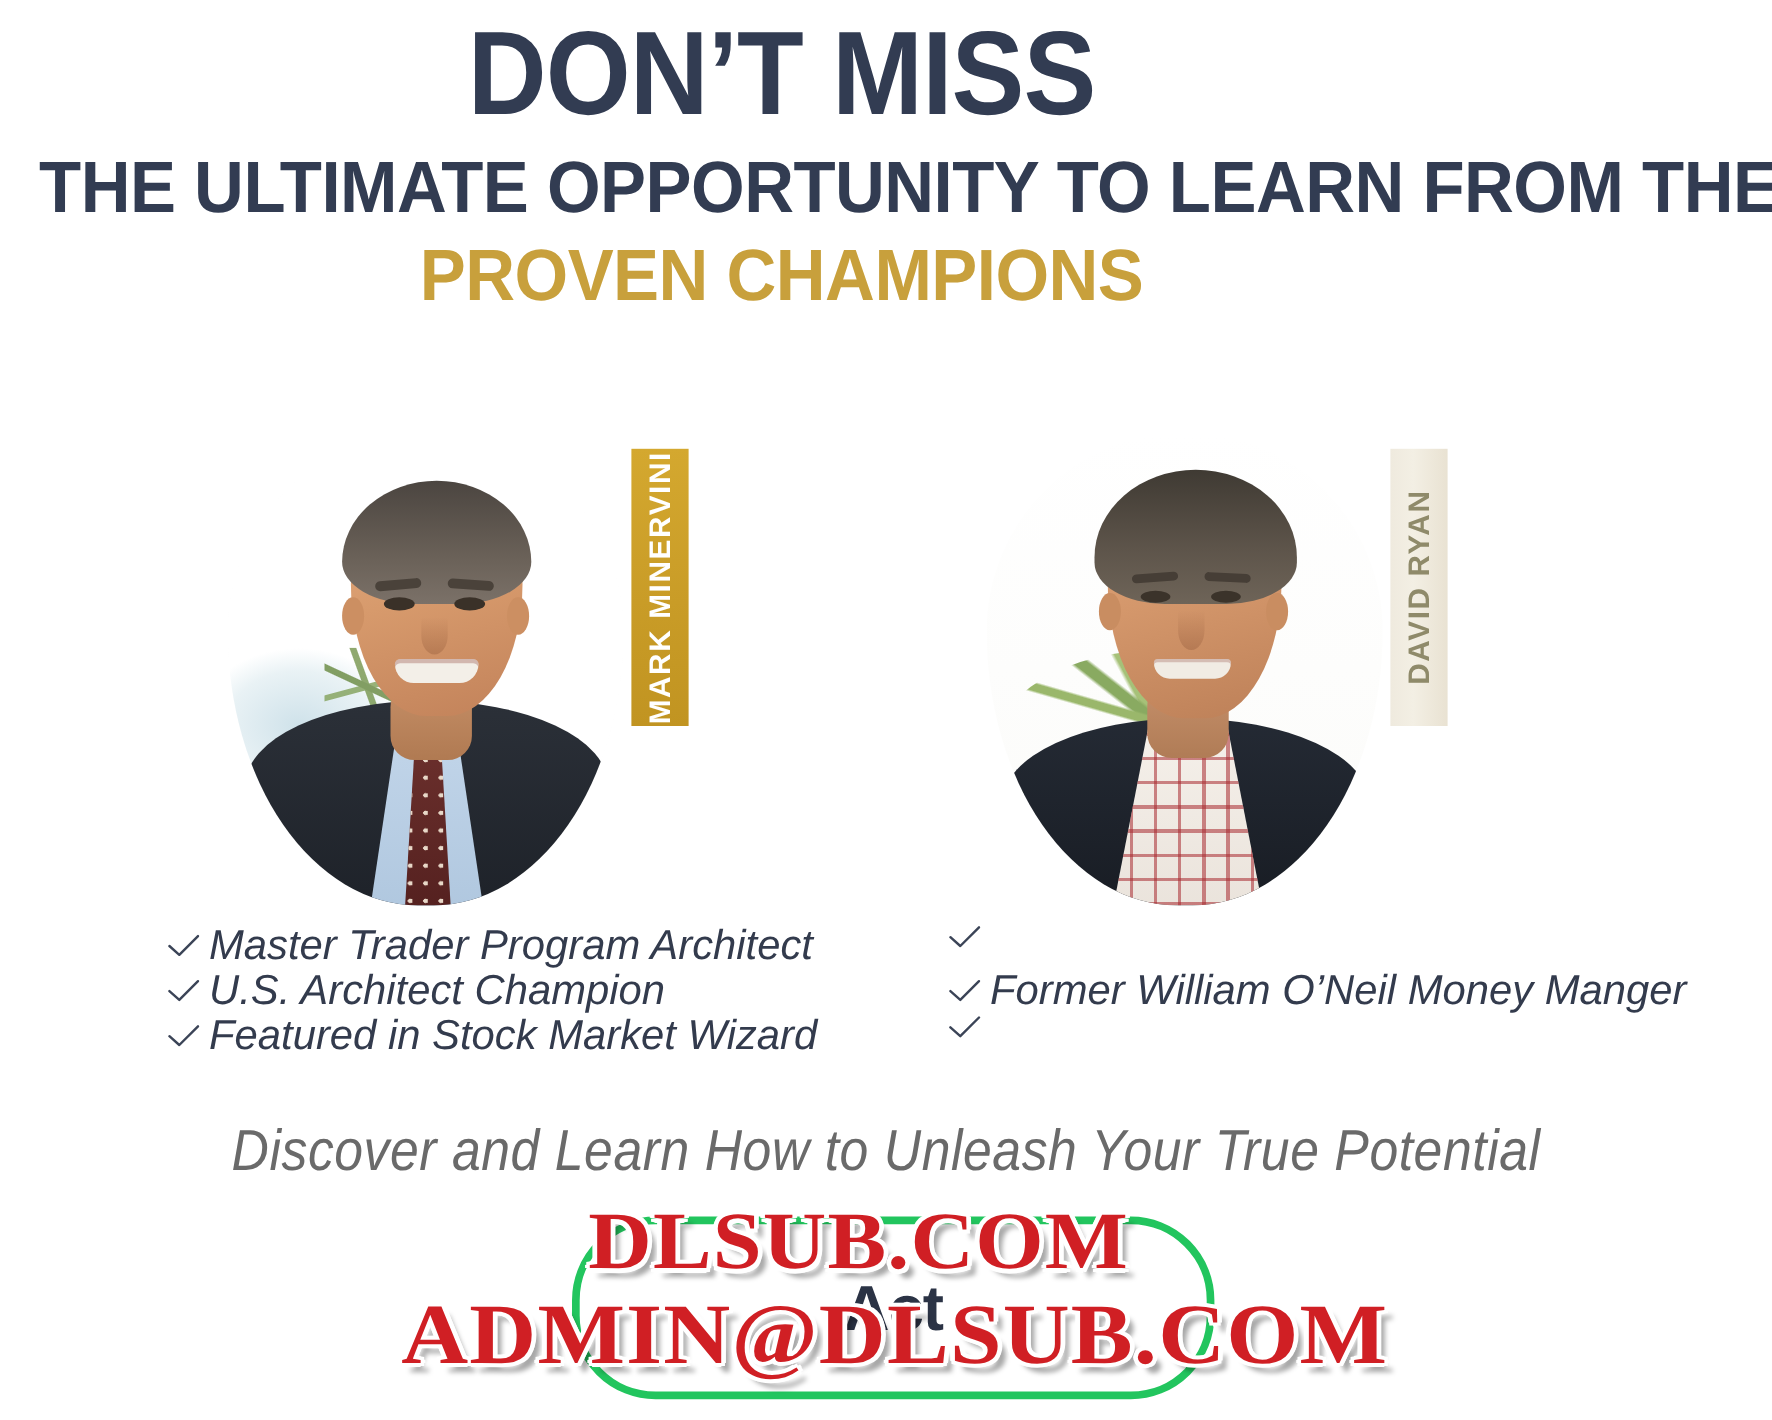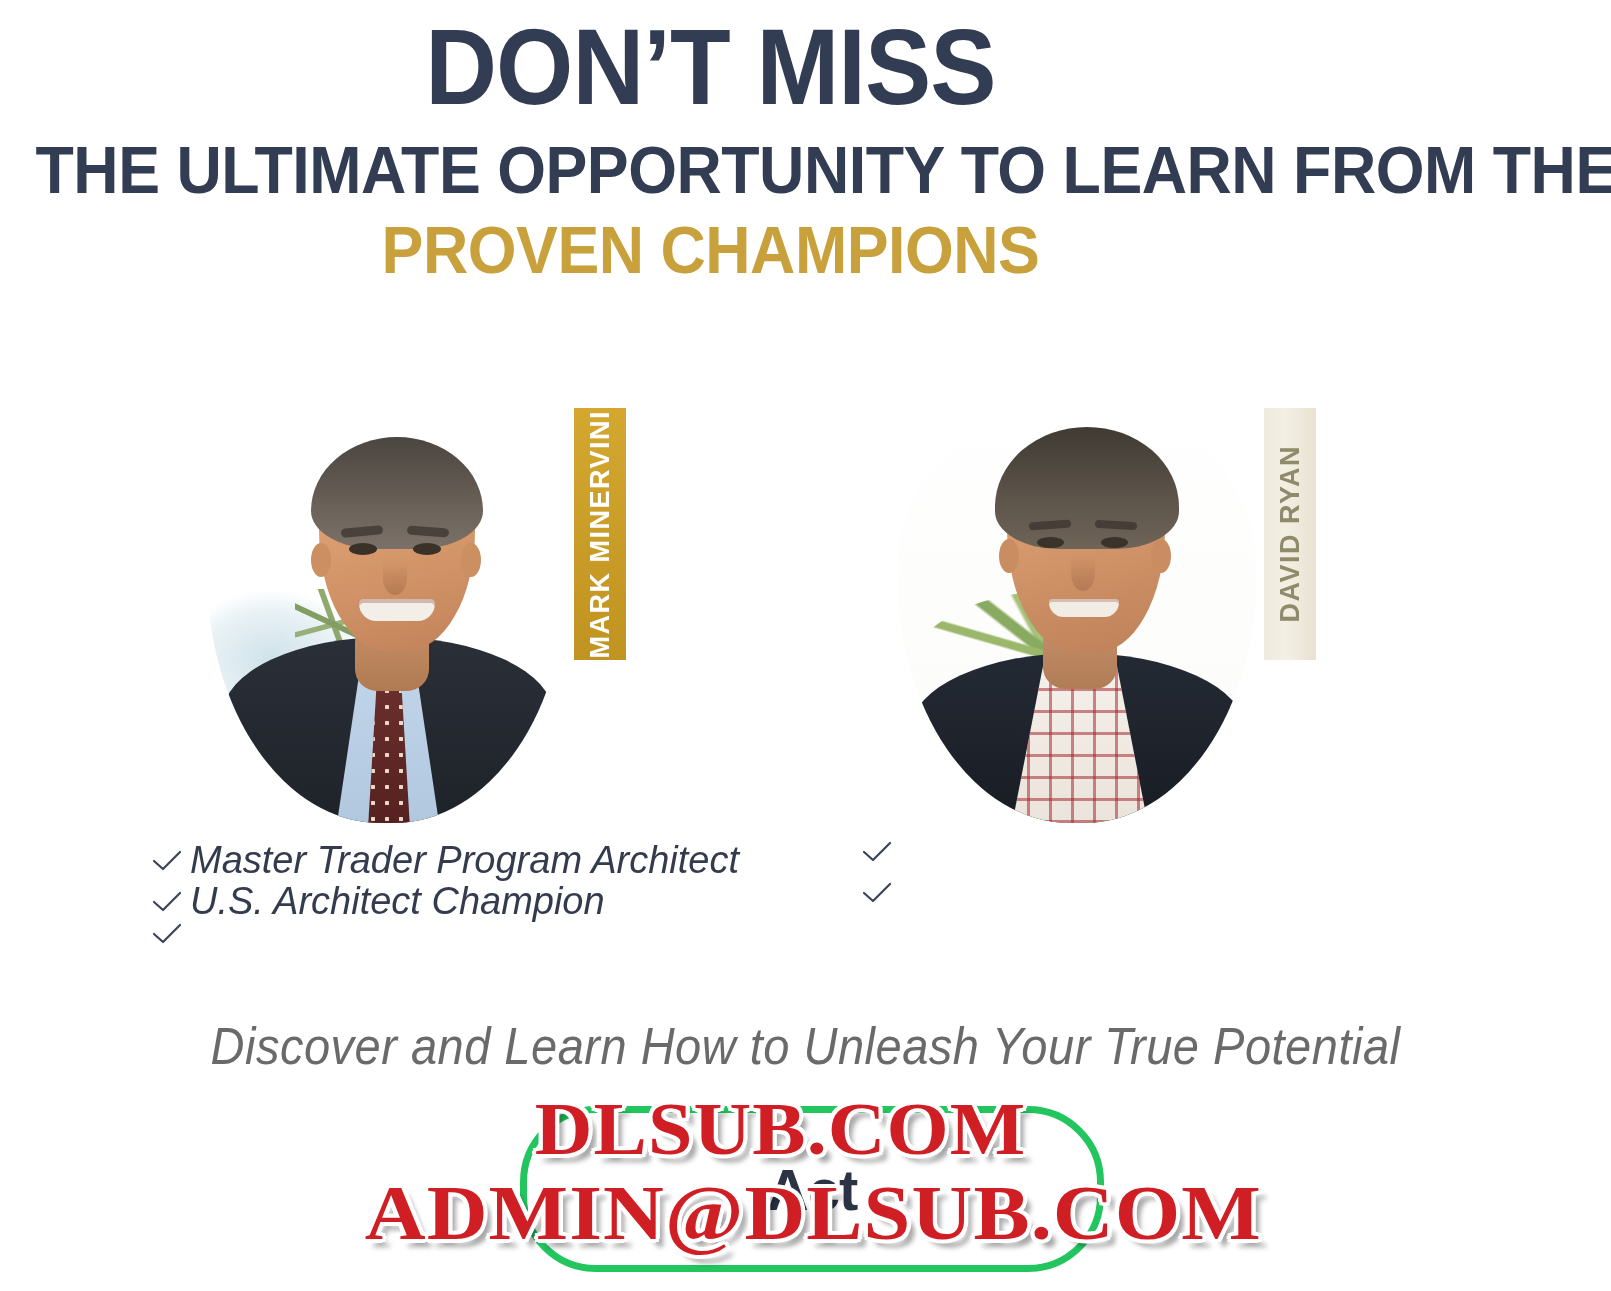--- a/index.html
+++ b/index.html
@@ -462,37 +462,46 @@
         </svg>
     </span>
     <span class="bullet-text">U.S. Architect Champion</span>
   </div>
   <div class="bullet-row">
     <span class="check">
       <svg width="30" height="24" viewBox="0 0 30 24">
           <path d="M2 12 L11 20 L28 3" fill="none" stroke="currentColor" stroke-width="2.2" stroke-linecap="round" stroke-linejoin="round"></path>
         </svg>
     </span>
+    <span class="bullet-text">Featured in Stock Market Wizard</span>
   </div>
 </div>
 
 <div class="bullets bullets-right">
   <div class="bullet-row">
     <span class="check">
       <svg width="30" height="24" viewBox="0 0 30 24">
           <path d="M2 12 L11 20 L28 3" fill="none" stroke="currentColor" stroke-width="2.2" stroke-linecap="round" stroke-linejoin="round"></path>
         </svg>
     </span>
   </div>
   <div class="bullet-row">
     <span class="check">
       <svg width="30" height="24" viewBox="0 0 30 24">
           <path d="M2 12 L11 20 L28 3" fill="none" stroke="currentColor" stroke-width="2.2" stroke-linecap="round" stroke-linejoin="round"></path>
         </svg>
     </span>
+    <span class="bullet-text">Former William O’Neil Money Manger</span>
+  </div>
+  <div class="bullet-row">
+    <span class="check">
+      <svg width="30" height="24" viewBox="0 0 30 24">
+          <path d="M2 12 L11 20 L28 3" fill="none" stroke="currentColor" stroke-width="2.2" stroke-linecap="round" stroke-linejoin="round"></path>
+        </svg>
+    </span>
   </div>
 </div>
 
 <div class="tagline">Discover and Learn How to Unleash Your True Potential</div>
 
 <div class="cta">
   <span class="cta-label cta-act">Act</span>
 </div>
 
 <div class="watermark watermark-1">DLSUB.COM</div>

